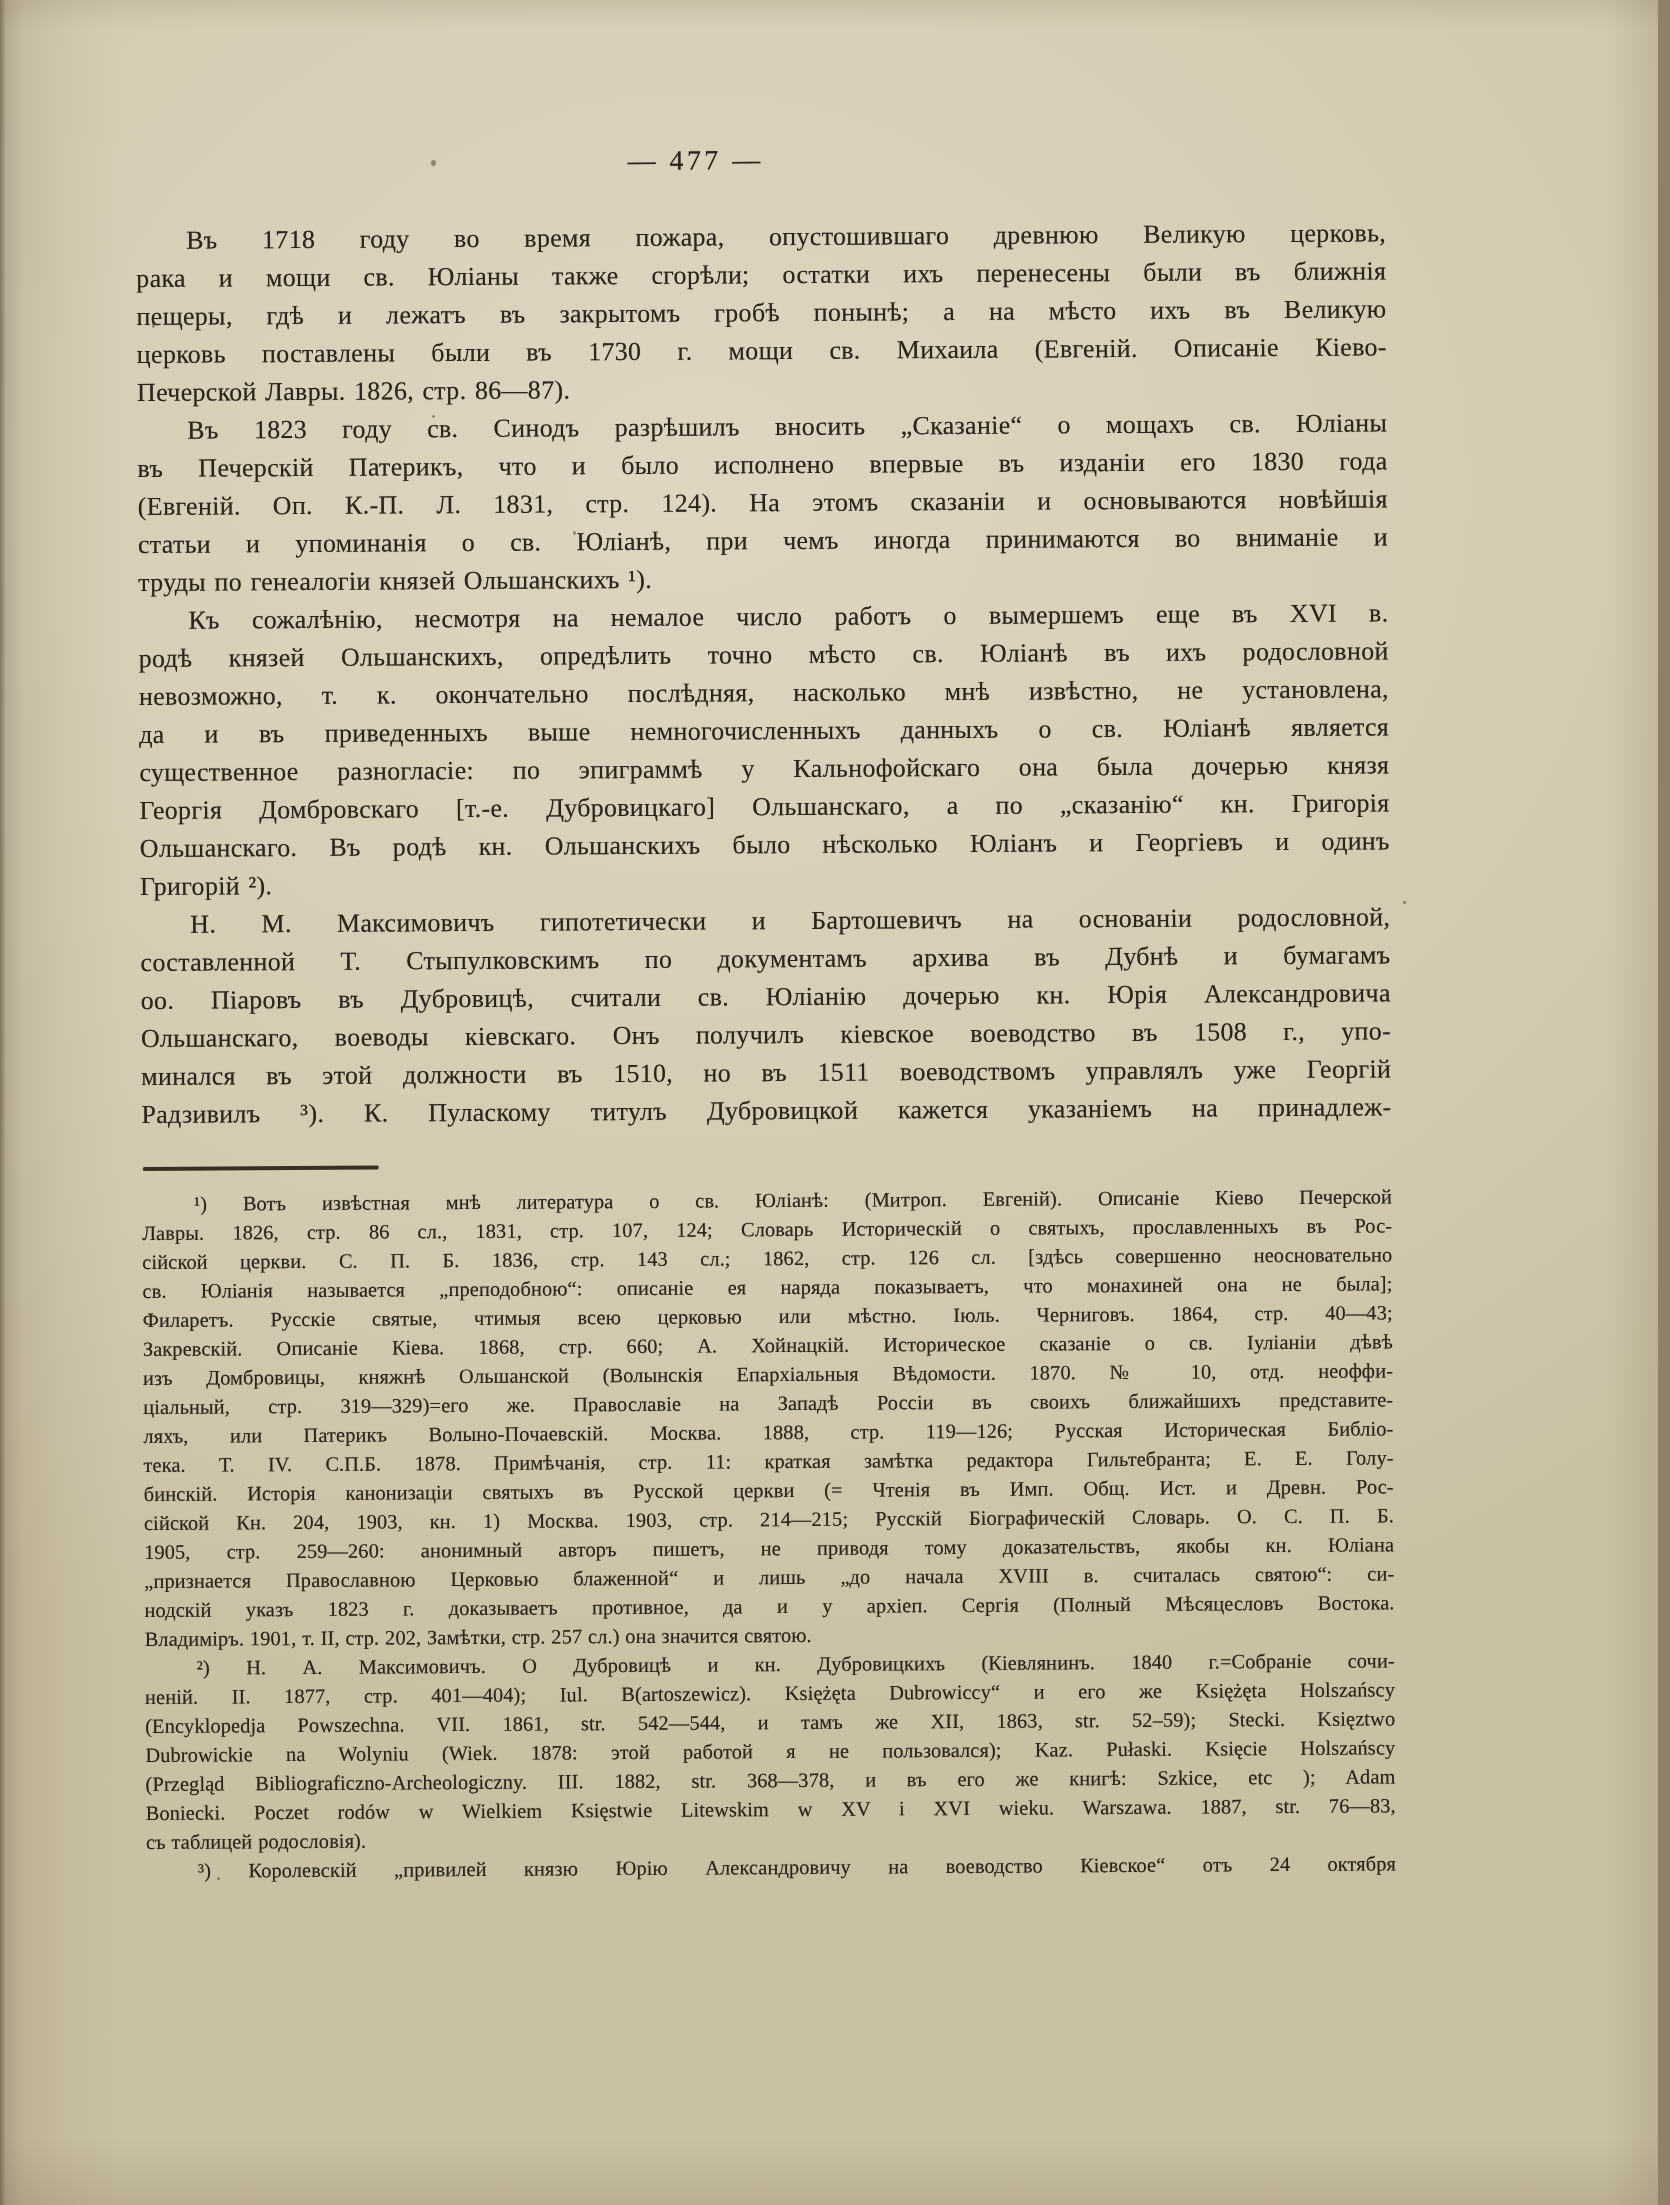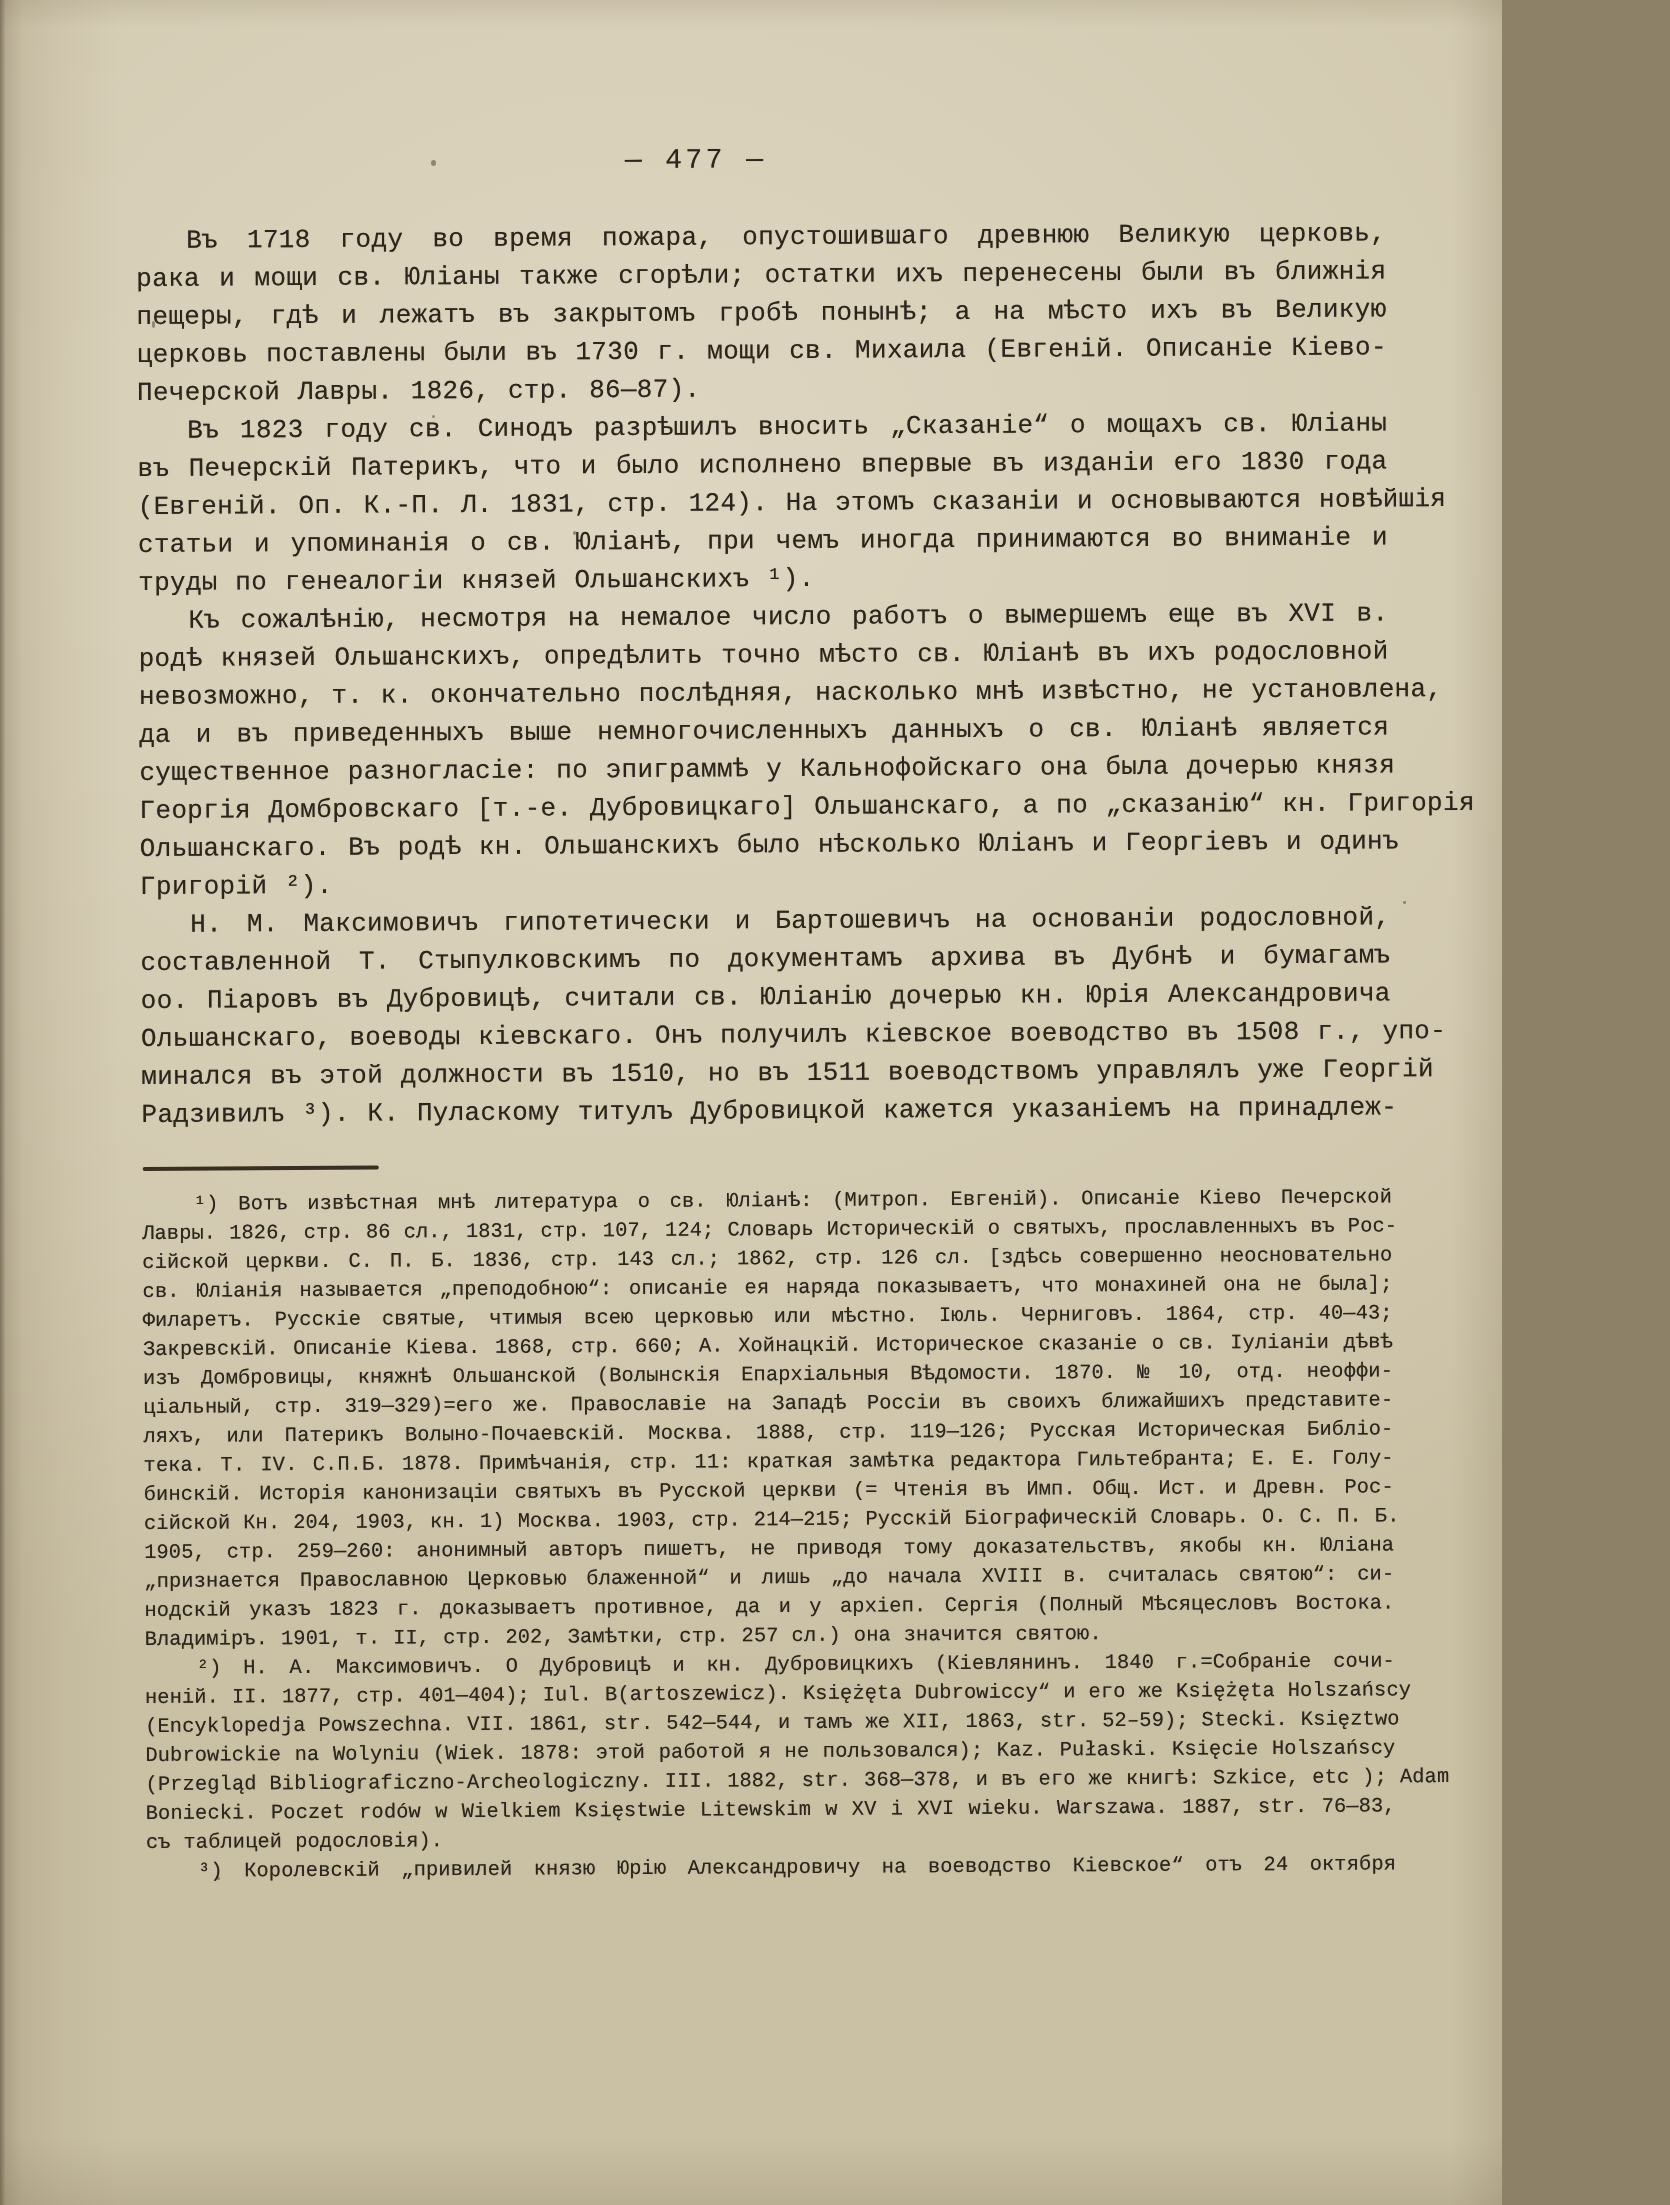--- a/index.html
+++ b/index.html
@@ -2,24 +2,24 @@
 <html style="--paper: #d8cfb8; --ink: #2b251c;font-size:9px"><head>
 <meta charset="utf-8">
 <style>
   html, body {
     margin: 0;
     padding: 0;
     background: #8d8168;
   }
   .scan {
     position: relative;
-    width: 1502px;
+    width: 1658px;
     height: 2205px;
     overflow: hidden;
-    font-family: Liberation Mono, monospace;
+    font-family: Liberation Serif, serif;
     color: var(--ink, #2b251c);
     background:
       radial-gradient(ellipse 1471px 1245px at 42% 22%, #ded6c1 0%, #d8cfb8 40%, #d2c9b0 70%, #cac0a4 100%);
   }
   
   .shade-left {
     position: absolute; left: 0; top: 0; width: 124px; height: 100%;
     background: linear-gradient(90deg,
       rgba(58,47,29,0.55) 0px,
       rgba(98,84,56,0.28) 5.7px,

